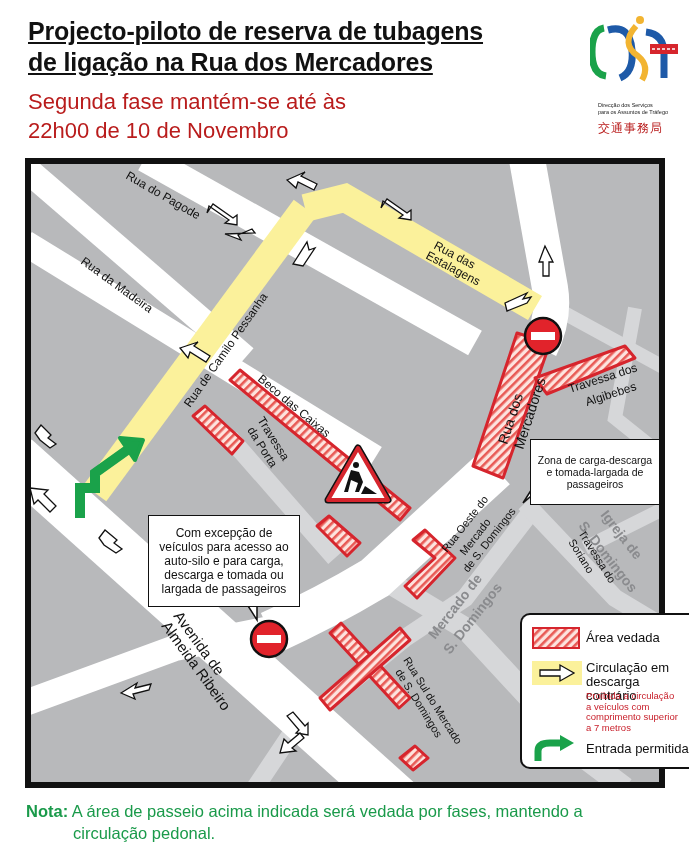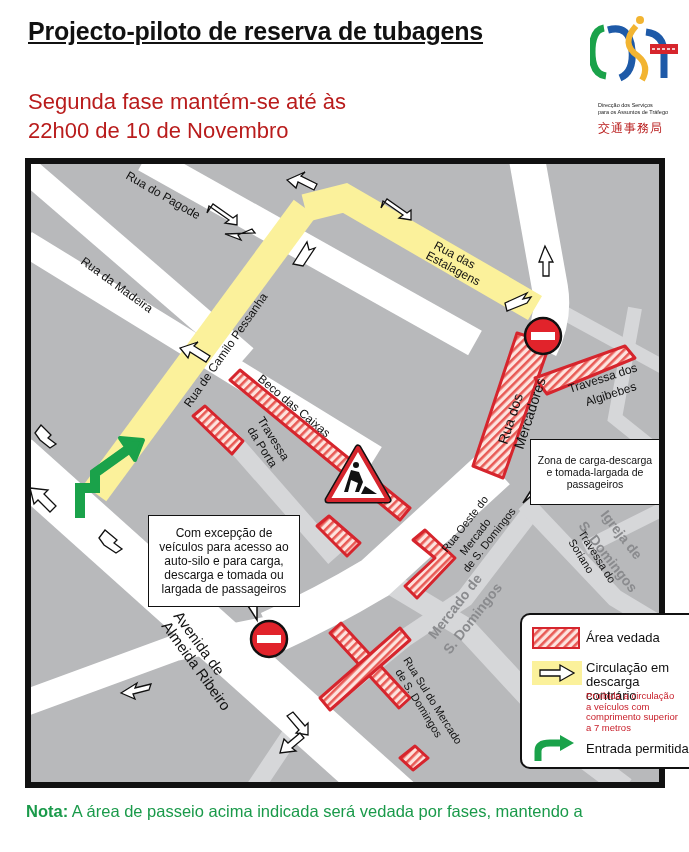--- a/index.html
+++ b/index.html
@@ -18,20 +18,21 @@
   .legend{position:absolute;left:492px;top:613px;width:170px;height:152px;background:#fff;border:2px solid #111;border-radius:10px 0 0 10px;border-right:none;margin-left:28px;}
   .legend .row{position:absolute;left:10px;}
   .legend .lbl{position:absolute;left:64px;font-size:13px;line-height:14px;color:#111;}
   .legend .warn{position:absolute;left:64px;font-size:9.5px;line-height:10.5px;color:#c8202b;width:100px;}
 </style>
 </head>
 <body>
 
 <div class="title">
   <div>Projecto-piloto de reserva de tubagens</div>
+  <div>de ligação na Rua dos Mercadores</div>
 </div>
 <div class="subtitle">
   <div>Segunda fase mantém-se até às</div>
   <div>22h00 de 10 de Novembro</div>
 </div>
 
 <div class="logo">
   <svg width="90" height="72" viewBox="0 0 90 72">
     <path d="M14 14 Q2 16 2 38 Q2 60 16 62" fill="none" stroke="#1aa24a" stroke-width="7"></path>
     <path d="M18 16 Q40 10 42 36 Q44 58 30 64" fill="none" stroke="#1e5aa8" stroke-width="7"></path>
@@ -218,13 +219,14 @@
   <svg class="row" style="top:118px" width="46" height="28">
     <path d="M6 28 L6 18 Q6 10 18 10 L30 10" fill="none" stroke="#1aa24a" stroke-width="7"></path>
     <path d="M28 2 L42 10 L28 18 Z" fill="#1aa24a"></path>
   </svg>
   <div class="lbl" style="top:127px">Entrada permitida</div>
 </div>
 
 <div class="note">
   <b>Nota:</b>
   <span>A área de passeio acima indicada será vedada por fases, mantendo a</span>
+  <span class="indent">circulação pedonal.</span>
 </div>
 
 </body></html>

